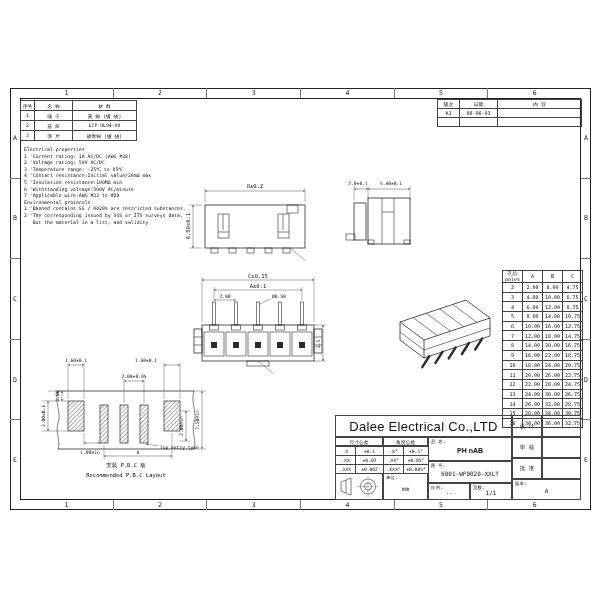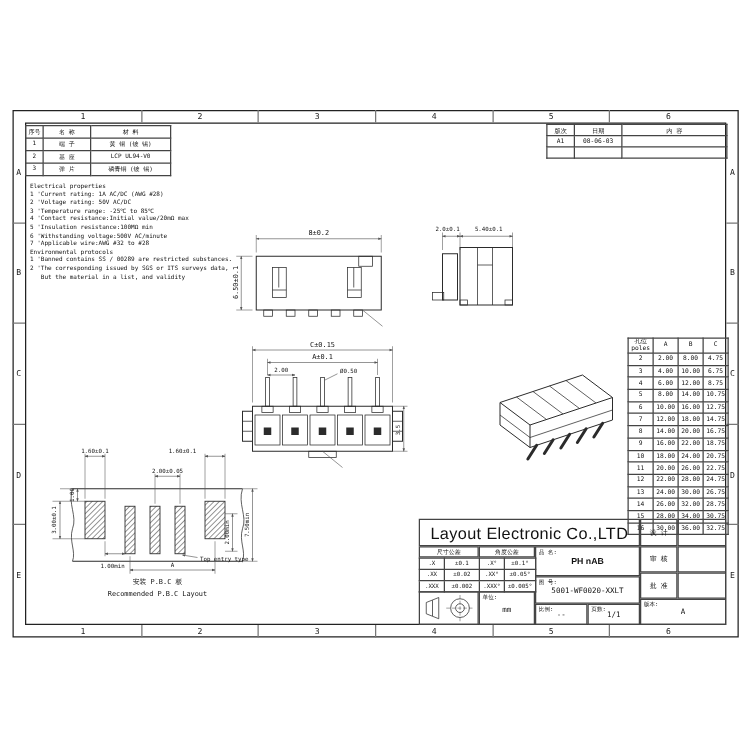--- a/index.html
+++ b/index.html
@@ -439,21 +439,21 @@
         </tr>
         <tr>
           <td></td>
           <td></td>
           <td></td>
         </tr>
       </tbody>
   </table>
 
   <div class="abs titleblock">
-    <div class="tb-cell tb-company" style="left:0;top:0;width:177px;height:22px">Layout Electronic Co.,LTD</div>
+    <div class="tb-cell tb-company" style="left:0;top:0;width:177px;height:22px">Dalee Electrical Co.,LTD</div>
 
     <div class="tb-cell tb-rlabel" style="left:177px;top:0;width:30px;height:22px">设 计</div>
     <div class="tb-cell" style="left:207px;top:0;width:39px;height:22px"></div>
     <div class="tb-cell tb-rlabel" style="left:177px;top:22px;width:30px;height:21px">审 核</div>
     <div class="tb-cell" style="left:207px;top:22px;width:39px;height:21px"></div>
     <div class="tb-cell tb-rlabel" style="left:177px;top:43px;width:30px;height:21px">批 准</div>
     <div class="tb-cell" style="left:207px;top:43px;width:39px;height:21px"></div>
     <div class="tb-cell" style="left:177px;top:64px;width:69px;height:21px">
       <span class="tb-lab">版本:</span>
       <div class="tb-center tb-val">A</div>

